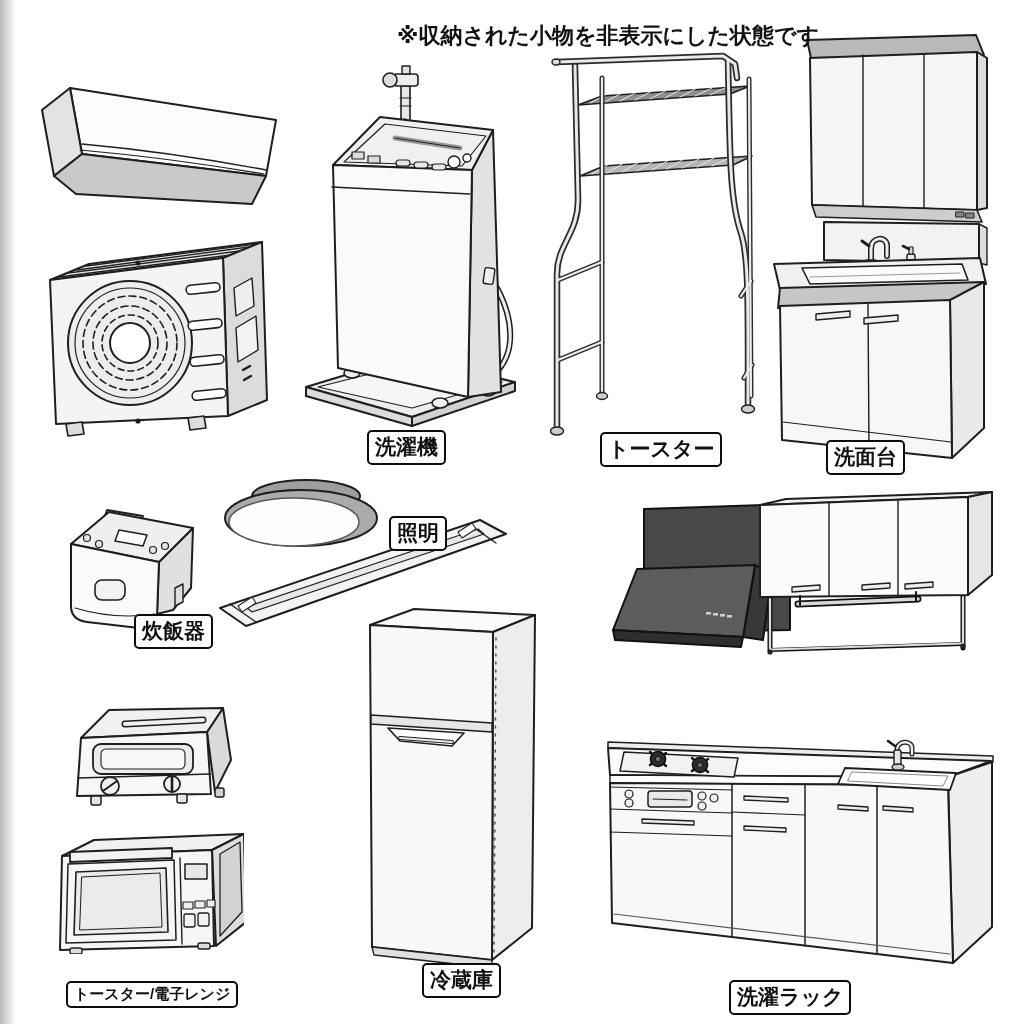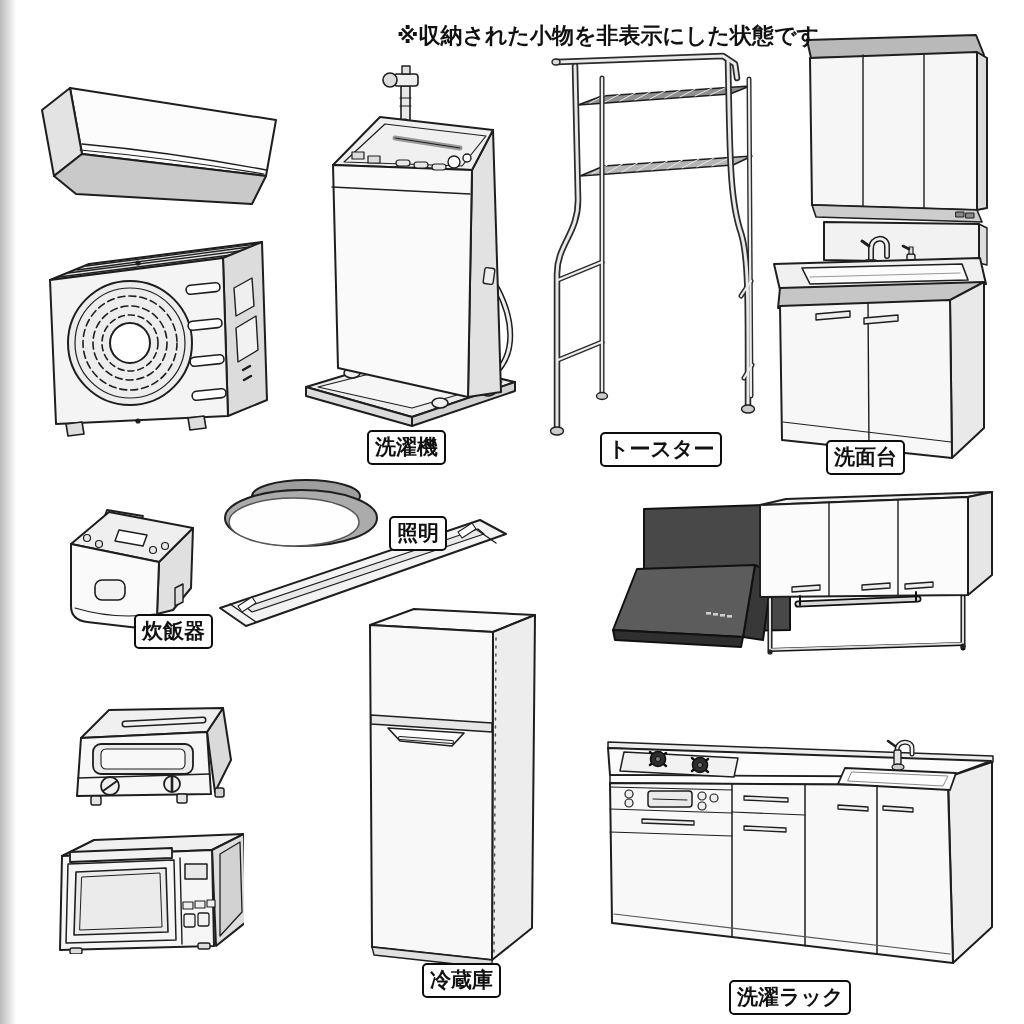--- a/index.html
+++ b/index.html
@@ -414,17 +414,18 @@
         <path d="M16,184 L352,224" stroke="#555555" stroke-width="1.2"></path>
       </g>
     </svg>
   </div>
 
   <div class="tag" style="left:367px;top:430px;">洗濯機</div>
   <div class="tag" style="left:600px;top:432px;">トースター</div>
   <div class="tag" style="left:826px;top:440px;">洗面台</div>
   <div class="tag" style="left:91px;top:614px;margin-left:43px;">炊飯器</div>
   <div class="tag" style="left:389px;top:516px;">照明</div>
+  <div class="tag" style="left:66px;top:981px;font-size:15px;">トースター/電子レンジ</div>
   <div class="tag" style="left:422px;top:963px;">冷蔵庫</div>
   <div class="tag" style="left:729px;top:980px;">洗濯ラック</div>
 
   <div class="edge-vignette"></div>
 </div>
 
 </body></html>

